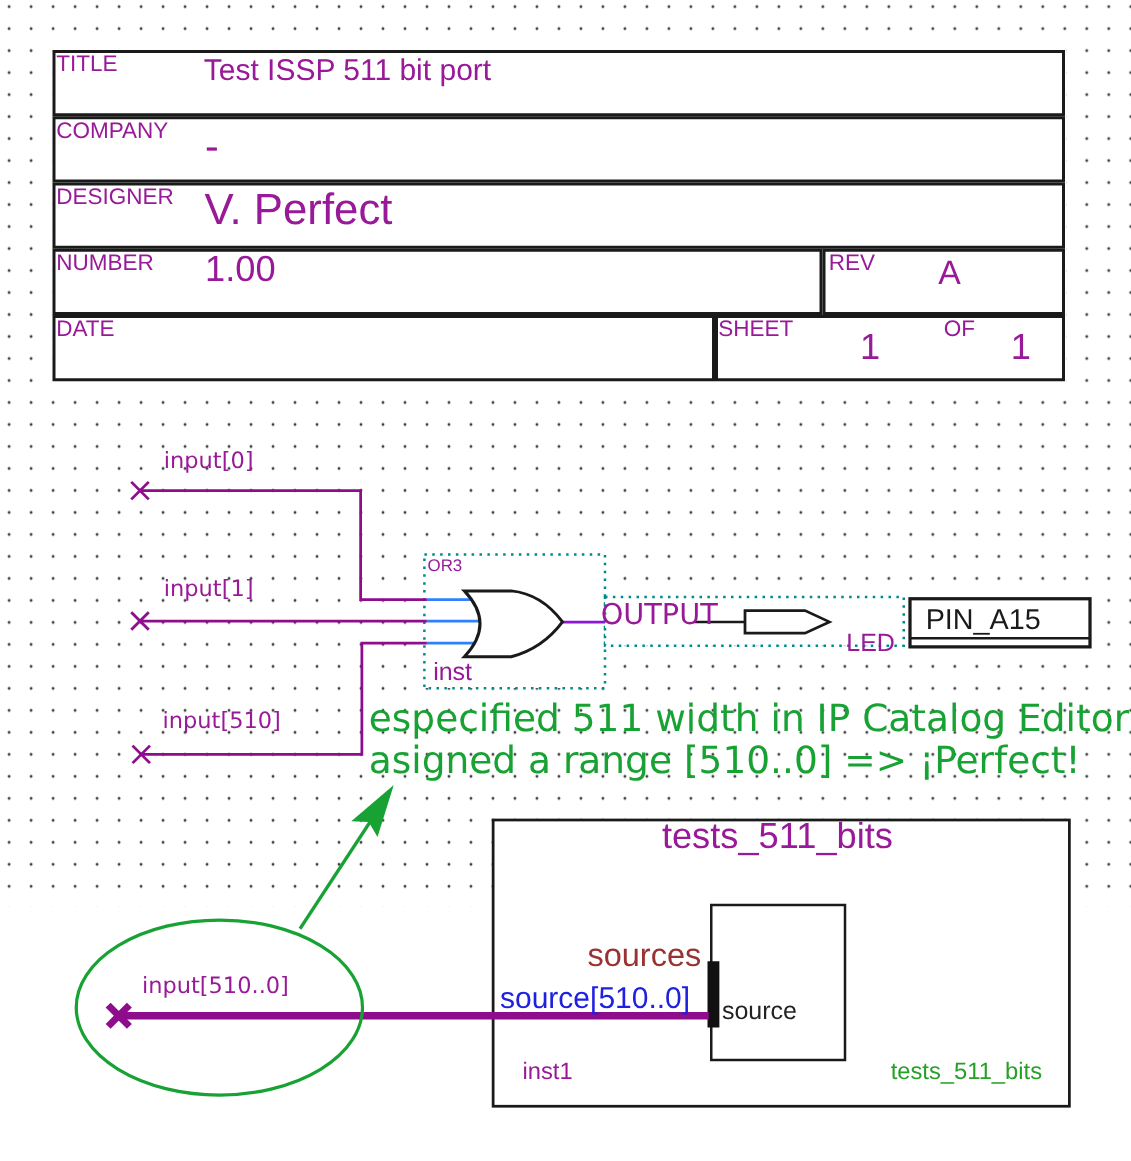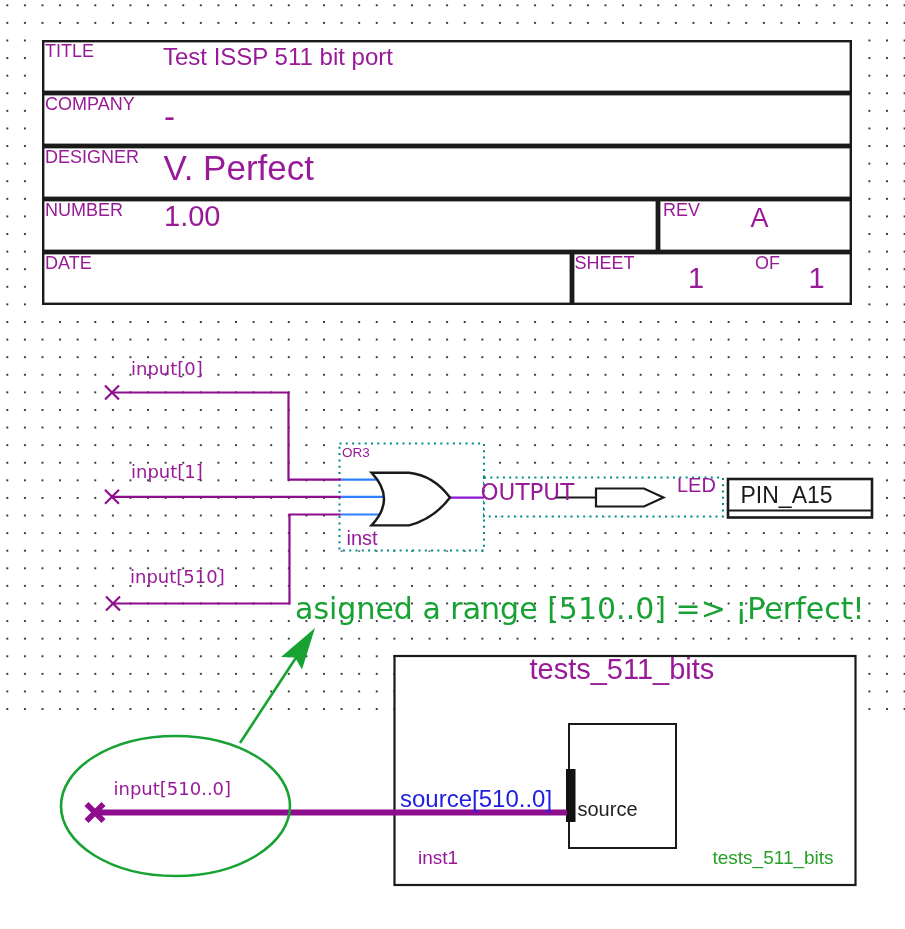--- a/index.html
+++ b/index.html
@@ -128,24 +128,25 @@
 
   <div class="txt purple dv" style="left:131px;top:360.3px;font-size:18px;">input[0]</div>
   <div class="txt purple dv" style="left:131px;top:463.3px;font-size:18px;">input[1]</div>
   <div class="txt purple dv" style="left:130px;top:568.3px;font-size:18px;">input[510]</div>
   <div class="txt purple dv" style="left:113.5px;top:779.8px;font-size:18px;">input[510..0]</div>
 
   <div class="txt purple" style="left:342px;top:446.1px;font-size:13.5px;">OR3</div>
   <div class="txt purple" style="left:346.5px;top:528.1px;font-size:20px;">inst</div>
 
   <div class="txt purple dv" style="left:480.5px;top:480.6px;font-size:23px;">OUTPUT</div>
-  <div class="txt purple" style="left:677px;top:475px;font-size:20px;">LED</div>
+  <div class="txt purple" style="left:677px;top:505px;font-size:20px;">LED</div>
   <div class="txt" style="left:740.5px;top:484.1px;font-size:23px;color:var(--ink);">PIN_A15</div>
 
-  <div class="txt annot" style="left:295px;top:559.1px;font-size:30px;line-height:33px;"><br><span>asigned a range [510..0] =&gt; ¡Perfect!</span></div>
+  <div class="txt annot" style="left:295px;top:559.1px;font-size:30px;line-height:33px;"><span>especified 511 width in IP Catalog Editor</span><br><span>asigned a range [510..0] =&gt; ¡Perfect!</span></div>
 
   <div class="txt purple" style="left:529.5px;top:654.9px;font-size:29px;">tests_511_bits</div>
+  <div class="txt" style="left:400px;top:750.6px;width:161px;text-align:right;font-size:26px;color:var(--red);">sources</div>
   <div class="txt" style="left:400px;top:786.5px;font-size:24px;color:var(--blue-text);">source[510..0]</div>
   <div class="txt" style="left:577.5px;top:798.6px;font-size:20px;color:#222;">source</div>
   <div class="txt purple" style="left:418px;top:847.9px;font-size:19px;">inst1</div>
   <div class="txt" style="left:712.5px;top:847.9px;font-size:19px;color:var(--green2);">tests_511_bits</div>
 
 </div>
 
 </body></html>

